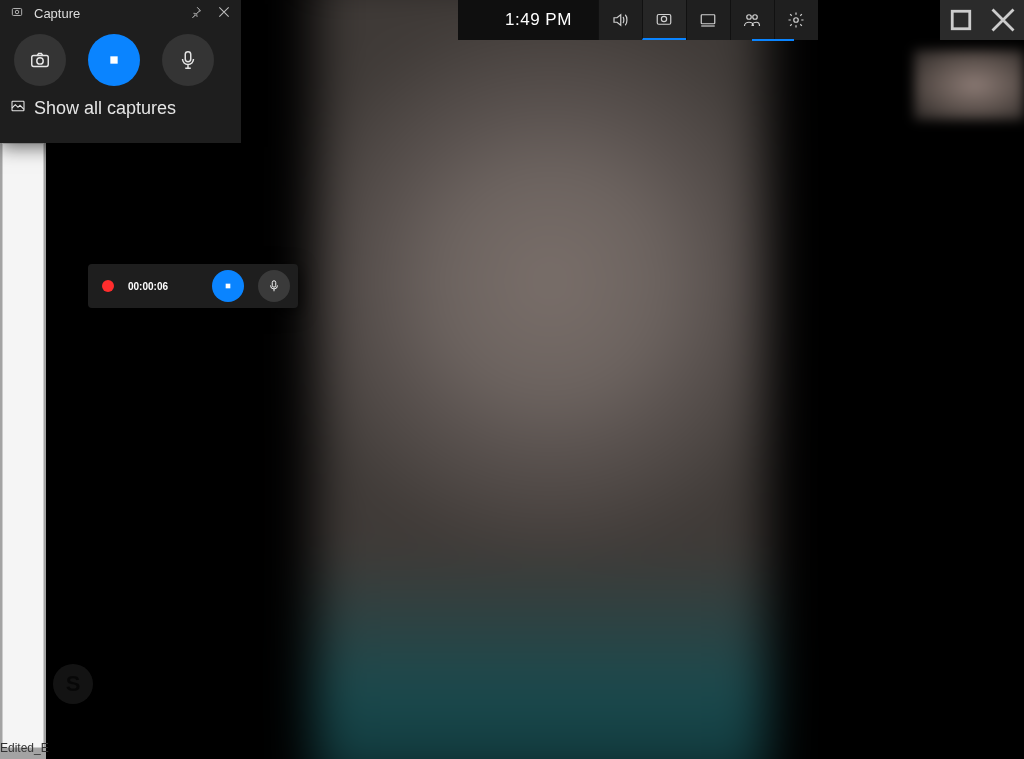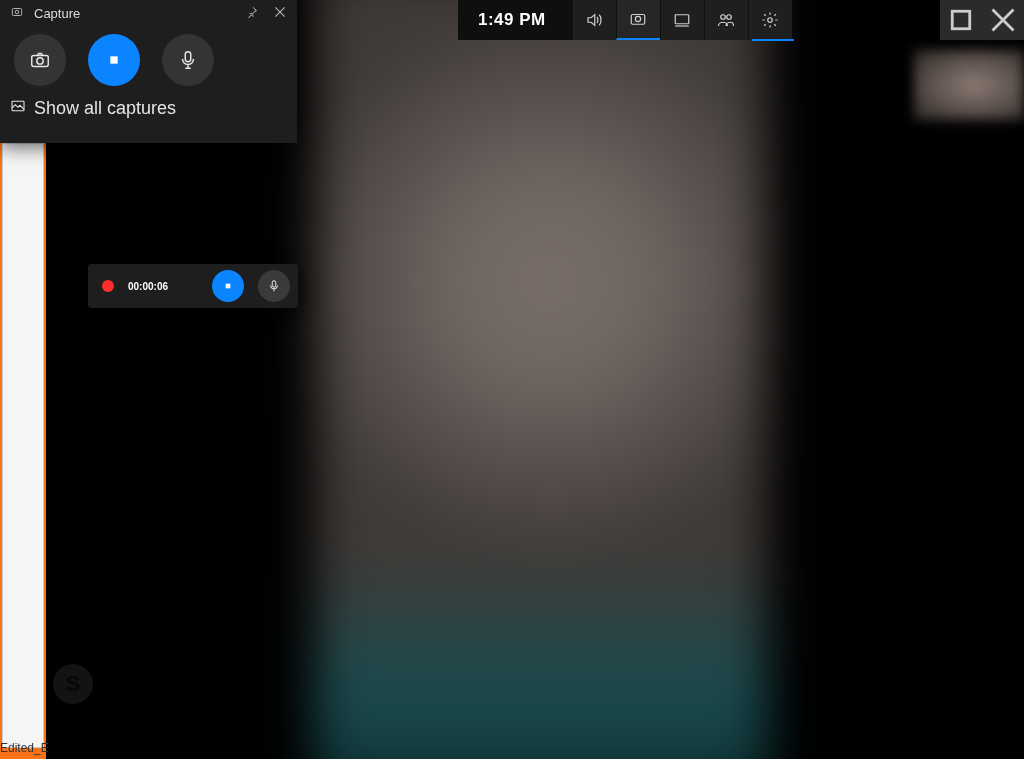--- a/index.html
+++ b/index.html
@@ -11,21 +11,21 @@
     overflow: hidden;
     position: relative;
     color: #fff;
   }
 
   
   .desktop-left {
     position: absolute;
     left: 0; top: 0;
     width: 46px; height: 759px;
-    background: #f97316;
+    background: #a3a3a3;
     z-index: 0;
   }
   .desktop-left .file-edge {
     position: absolute;
     left: 2px; top: 143px;
     width: 42px; height: 605px;
     background: #f5f5f5;
     border: 1px solid #ccc;
   }
   .desktop-label {
@@ -86,21 +86,21 @@
     display: flex;
     align-items: stretch;
     z-index: 5;
   }
   .gb-hub {
     background: #0f0f0f;
     display:flex;align-items:center;
     padding: 0 14px 0 8px;
     gap: 12px;
   }
-  .gb-time { font-size: 17px; font-weight:700; letter-spacing:0.5px;}
+  .gb-time { font-size: 17px; font-weight:400; letter-spacing:0.5px;margin-left:27px;}
   .gb-btn {
     width: 44px; height: 40px;
     background: #1f1f1f;
     display:flex;align-items:center;justify-content:center;
     color:#d0d0d0;
     border-left:1px solid #111;
   }
   .gb-btn svg { width:18px;height:18px; }
   .gb-btn.active { background:#262626; border-bottom:2px solid #0a84ff;}
   .window-controls {
@@ -121,21 +121,21 @@
     top:39px; left:752px;
     width:42px;height:2px;
     background:#0a84ff;
     z-index:6;
   }
 
   
   .capture {
     position: absolute;
     left: 0; top: 0;
-    width: 297px; height: 143px;
+    width: 241px; height: 143px;
     background: #1e1e1e;
     z-index: 10;
     box-shadow: 0 4px 18px rgba(0,0,0,.6);
   }
   .capture-header{
     height: 26px;
     display:flex;align-items:center;
     padding:0 6px;
     gap:6px;
     font-size:13px;

